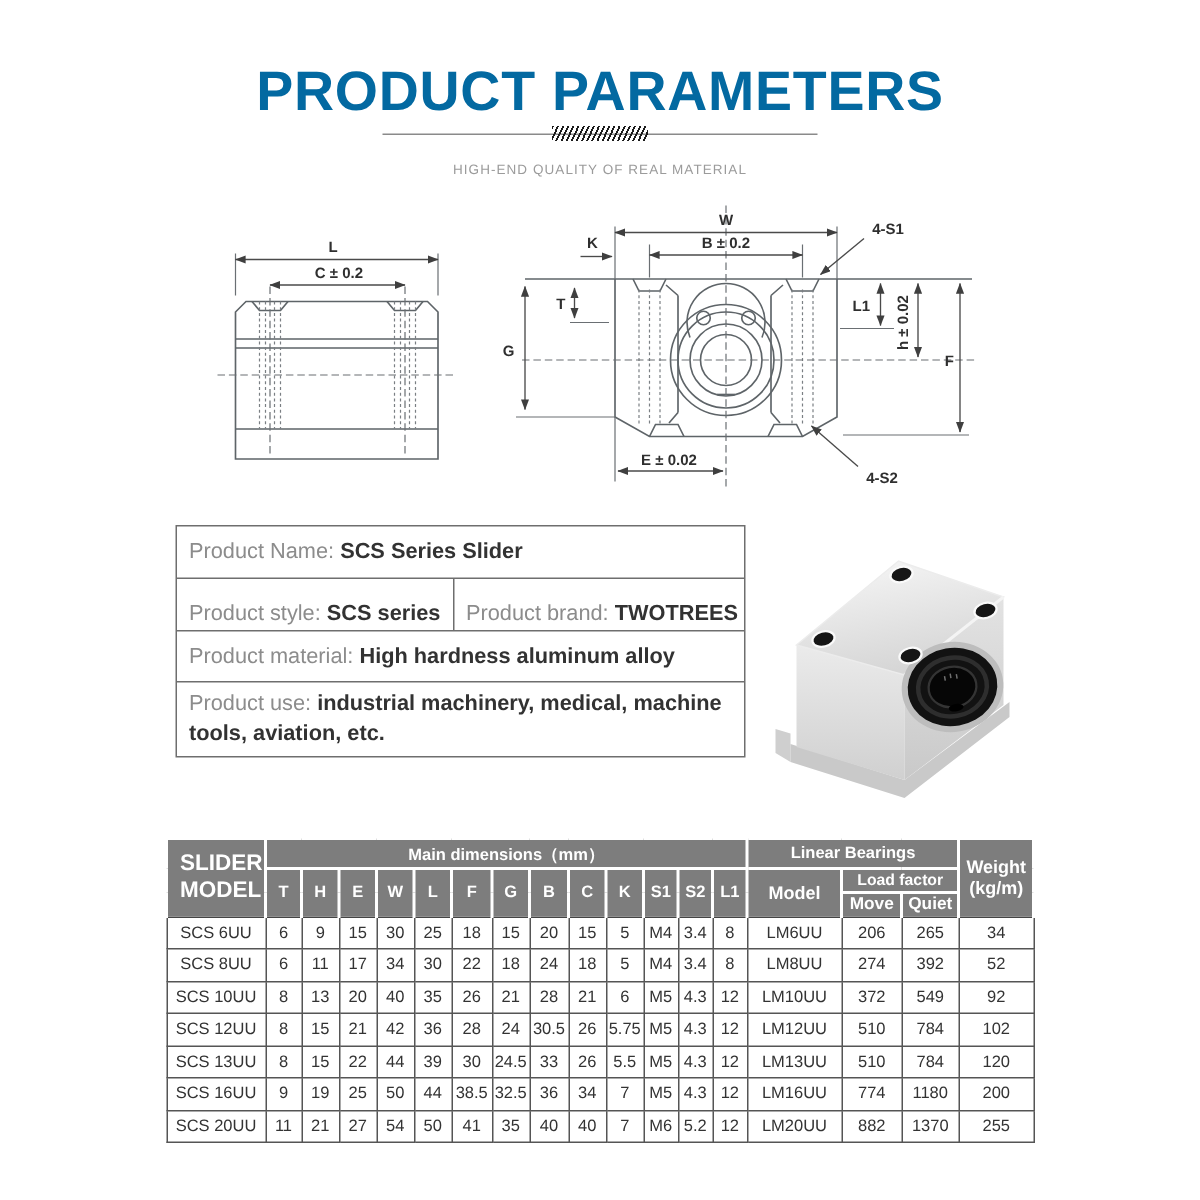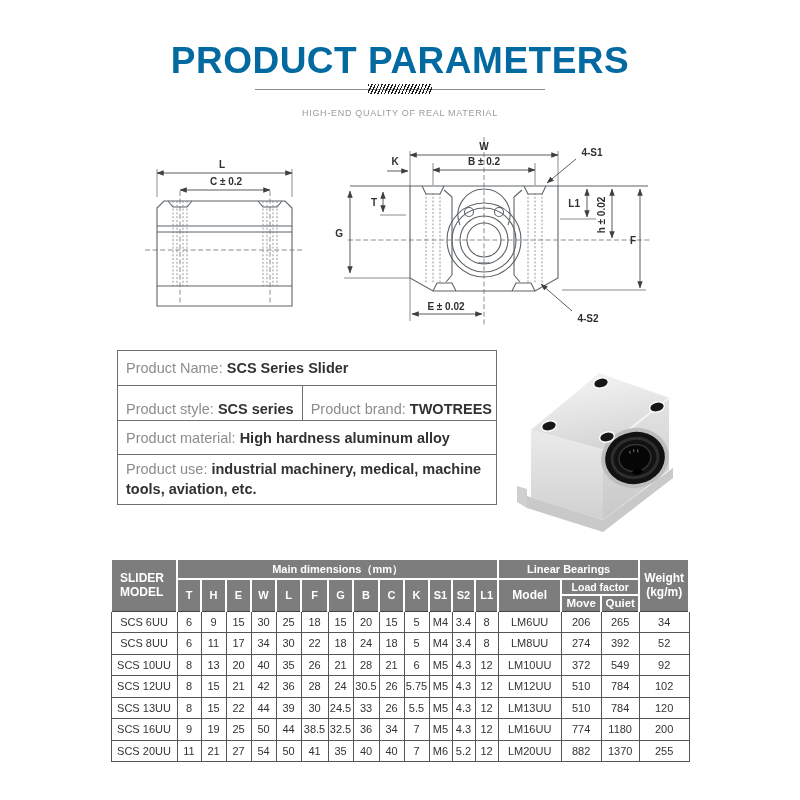--- a/index.html
+++ b/index.html
@@ -45,21 +45,21 @@
 
   
   .photo{position:absolute; left:503px; top:350px; width:194px; height:187px; background:#fff;}
 
   
   .spec{position:absolute; left:110px; top:558px; width:578px;}
   table{border-collapse:collapse; table-layout:fixed; width:578px;}
   th{background:var(--header-bg); color:var(--header-tx); border:2px solid #fff;
      font-weight:bold; text-align:center; padding:0;}
   th.grp{font-size:11px; height:20px;}
-  th.slider{font-size:12px; text-align:left; padding-left:8px; line-height:1.2;}
+  th.slider{font-size:15px; text-align:left; padding-left:8px; line-height:1.2;}
   th.weight{font-size:12px; line-height:1.2;}
   th.letter{font-size:11px;}
   th.bmodel{font-size:12px;}
   th.lf{font-size:10.5px; height:16px;}
   th.mv{font-size:11.5px; height:16px;}
   th.bottom-edge{border-bottom:1px solid #444;}
   td{border:1px solid var(--border-dark); height:21.5px; text-align:center;
      font-size:11px; color:#333; background:#fff; padding:0 1px;}
 </style>
 </head>

